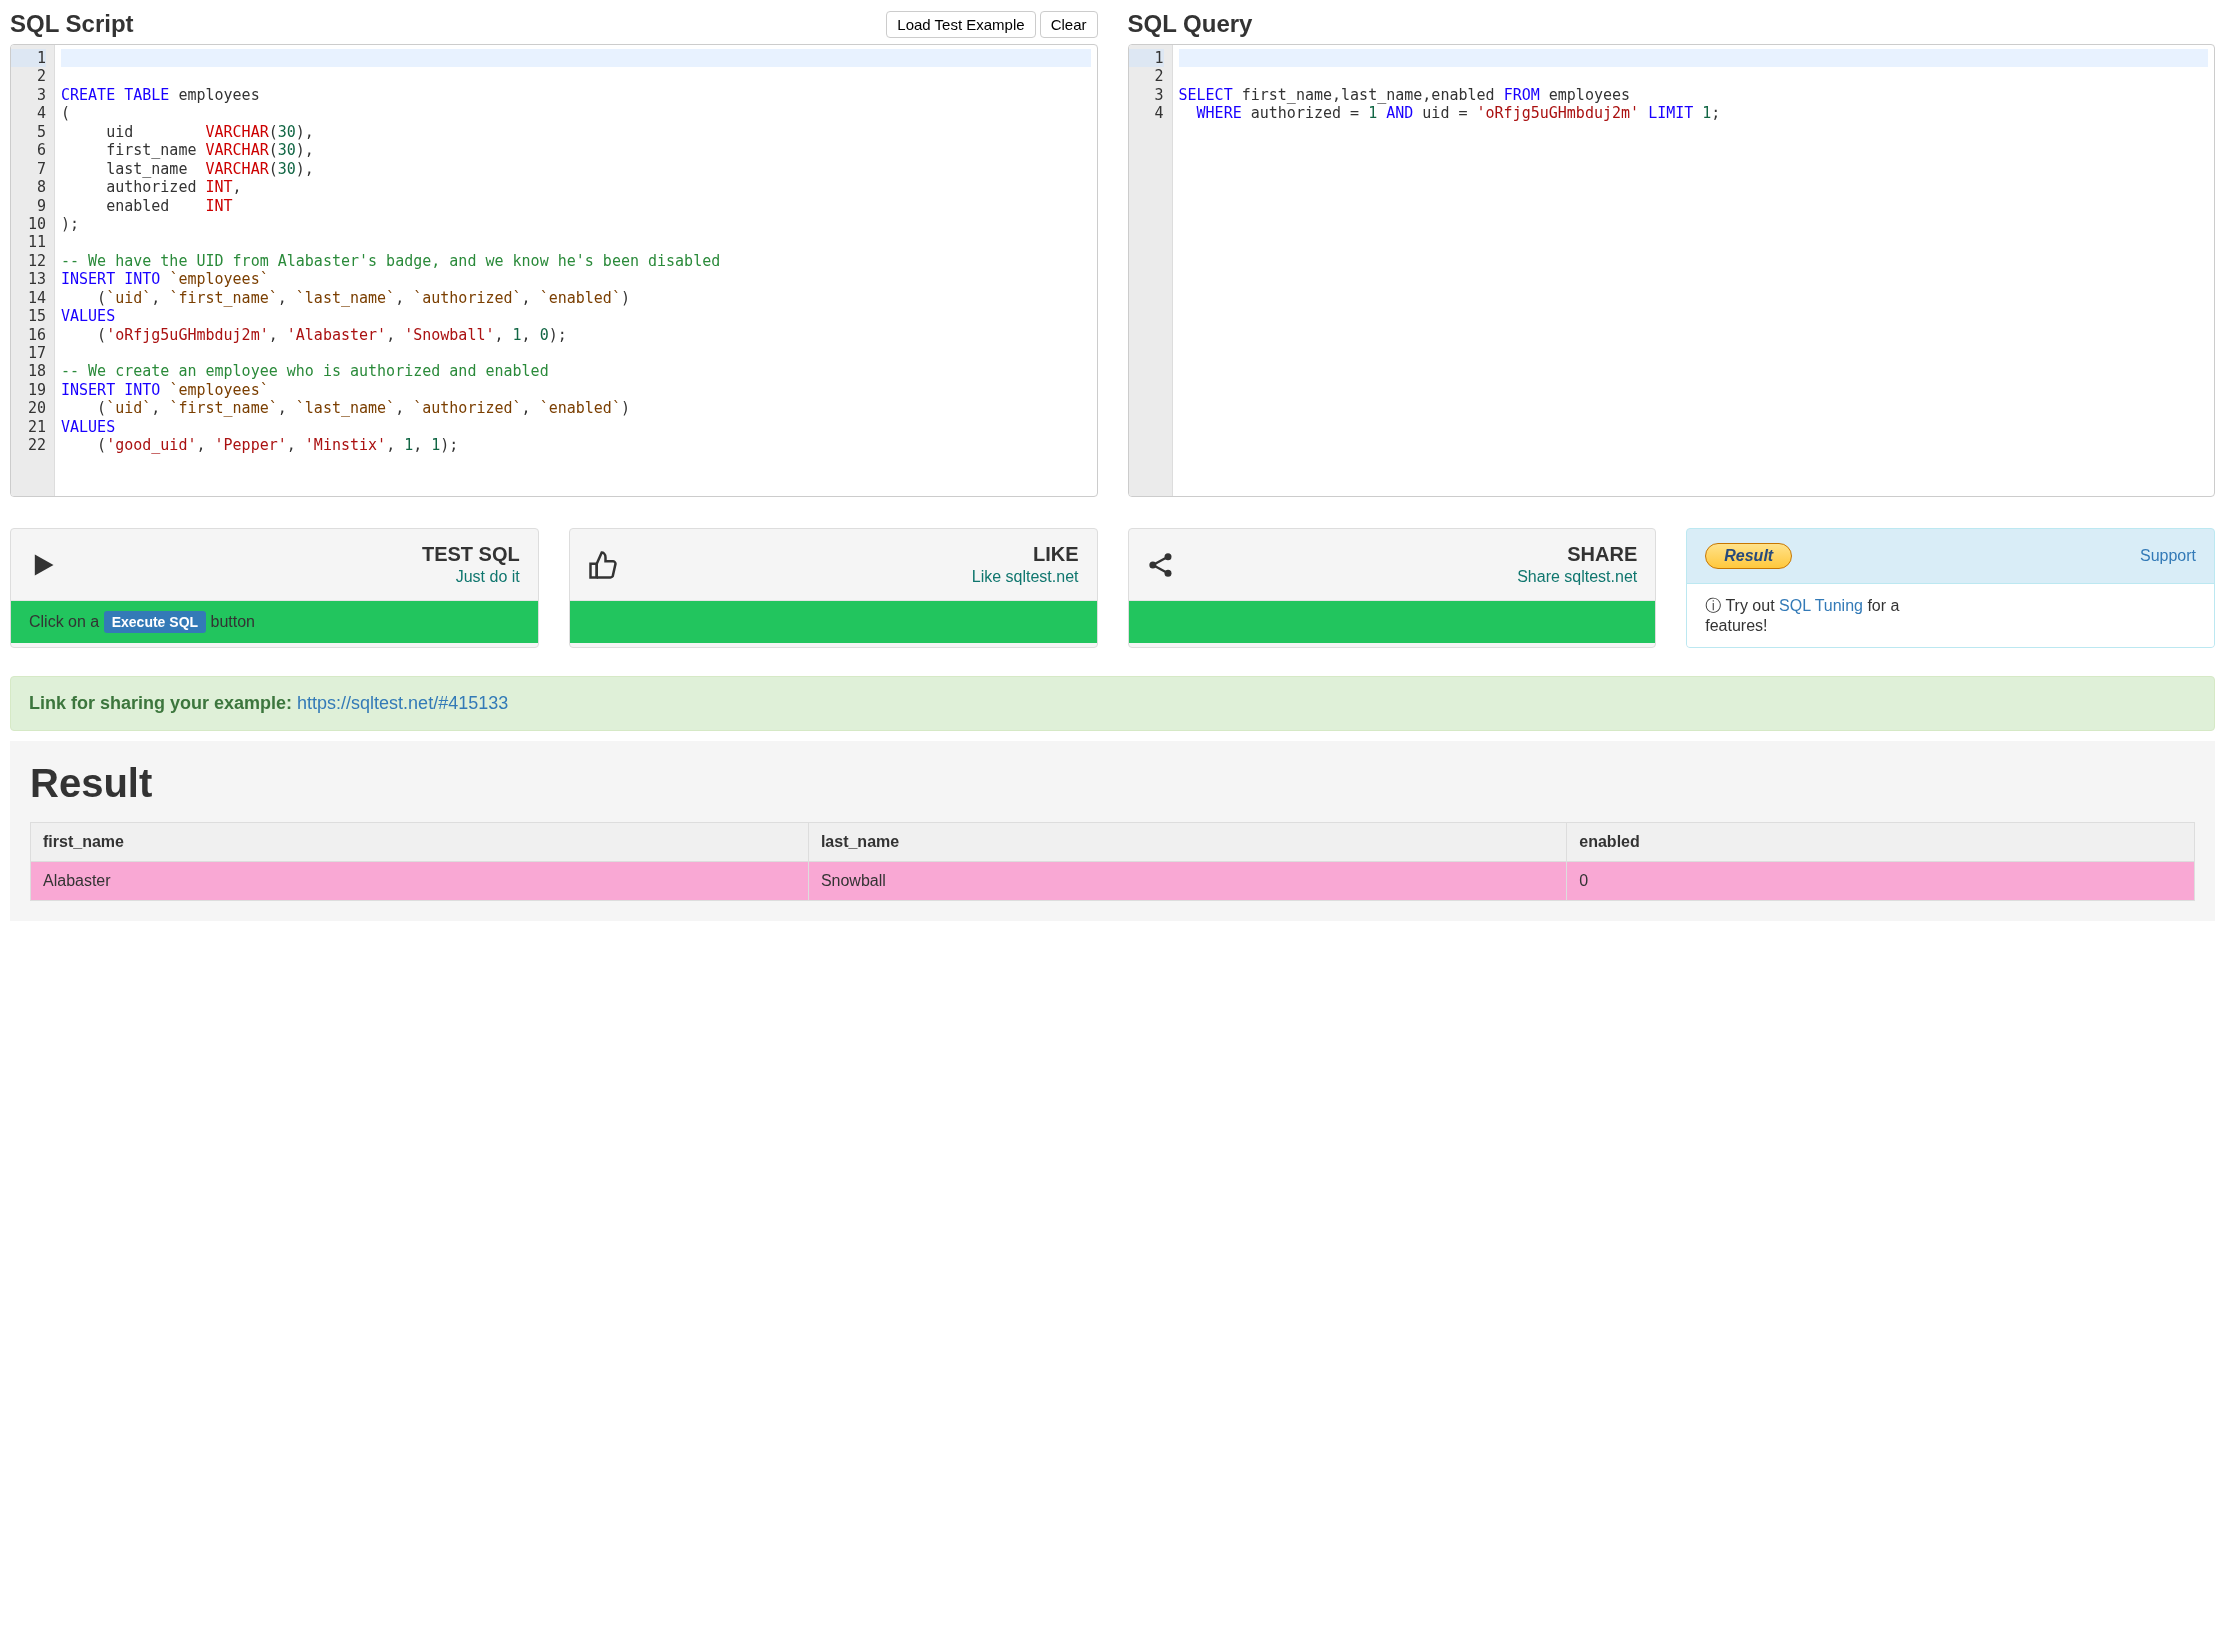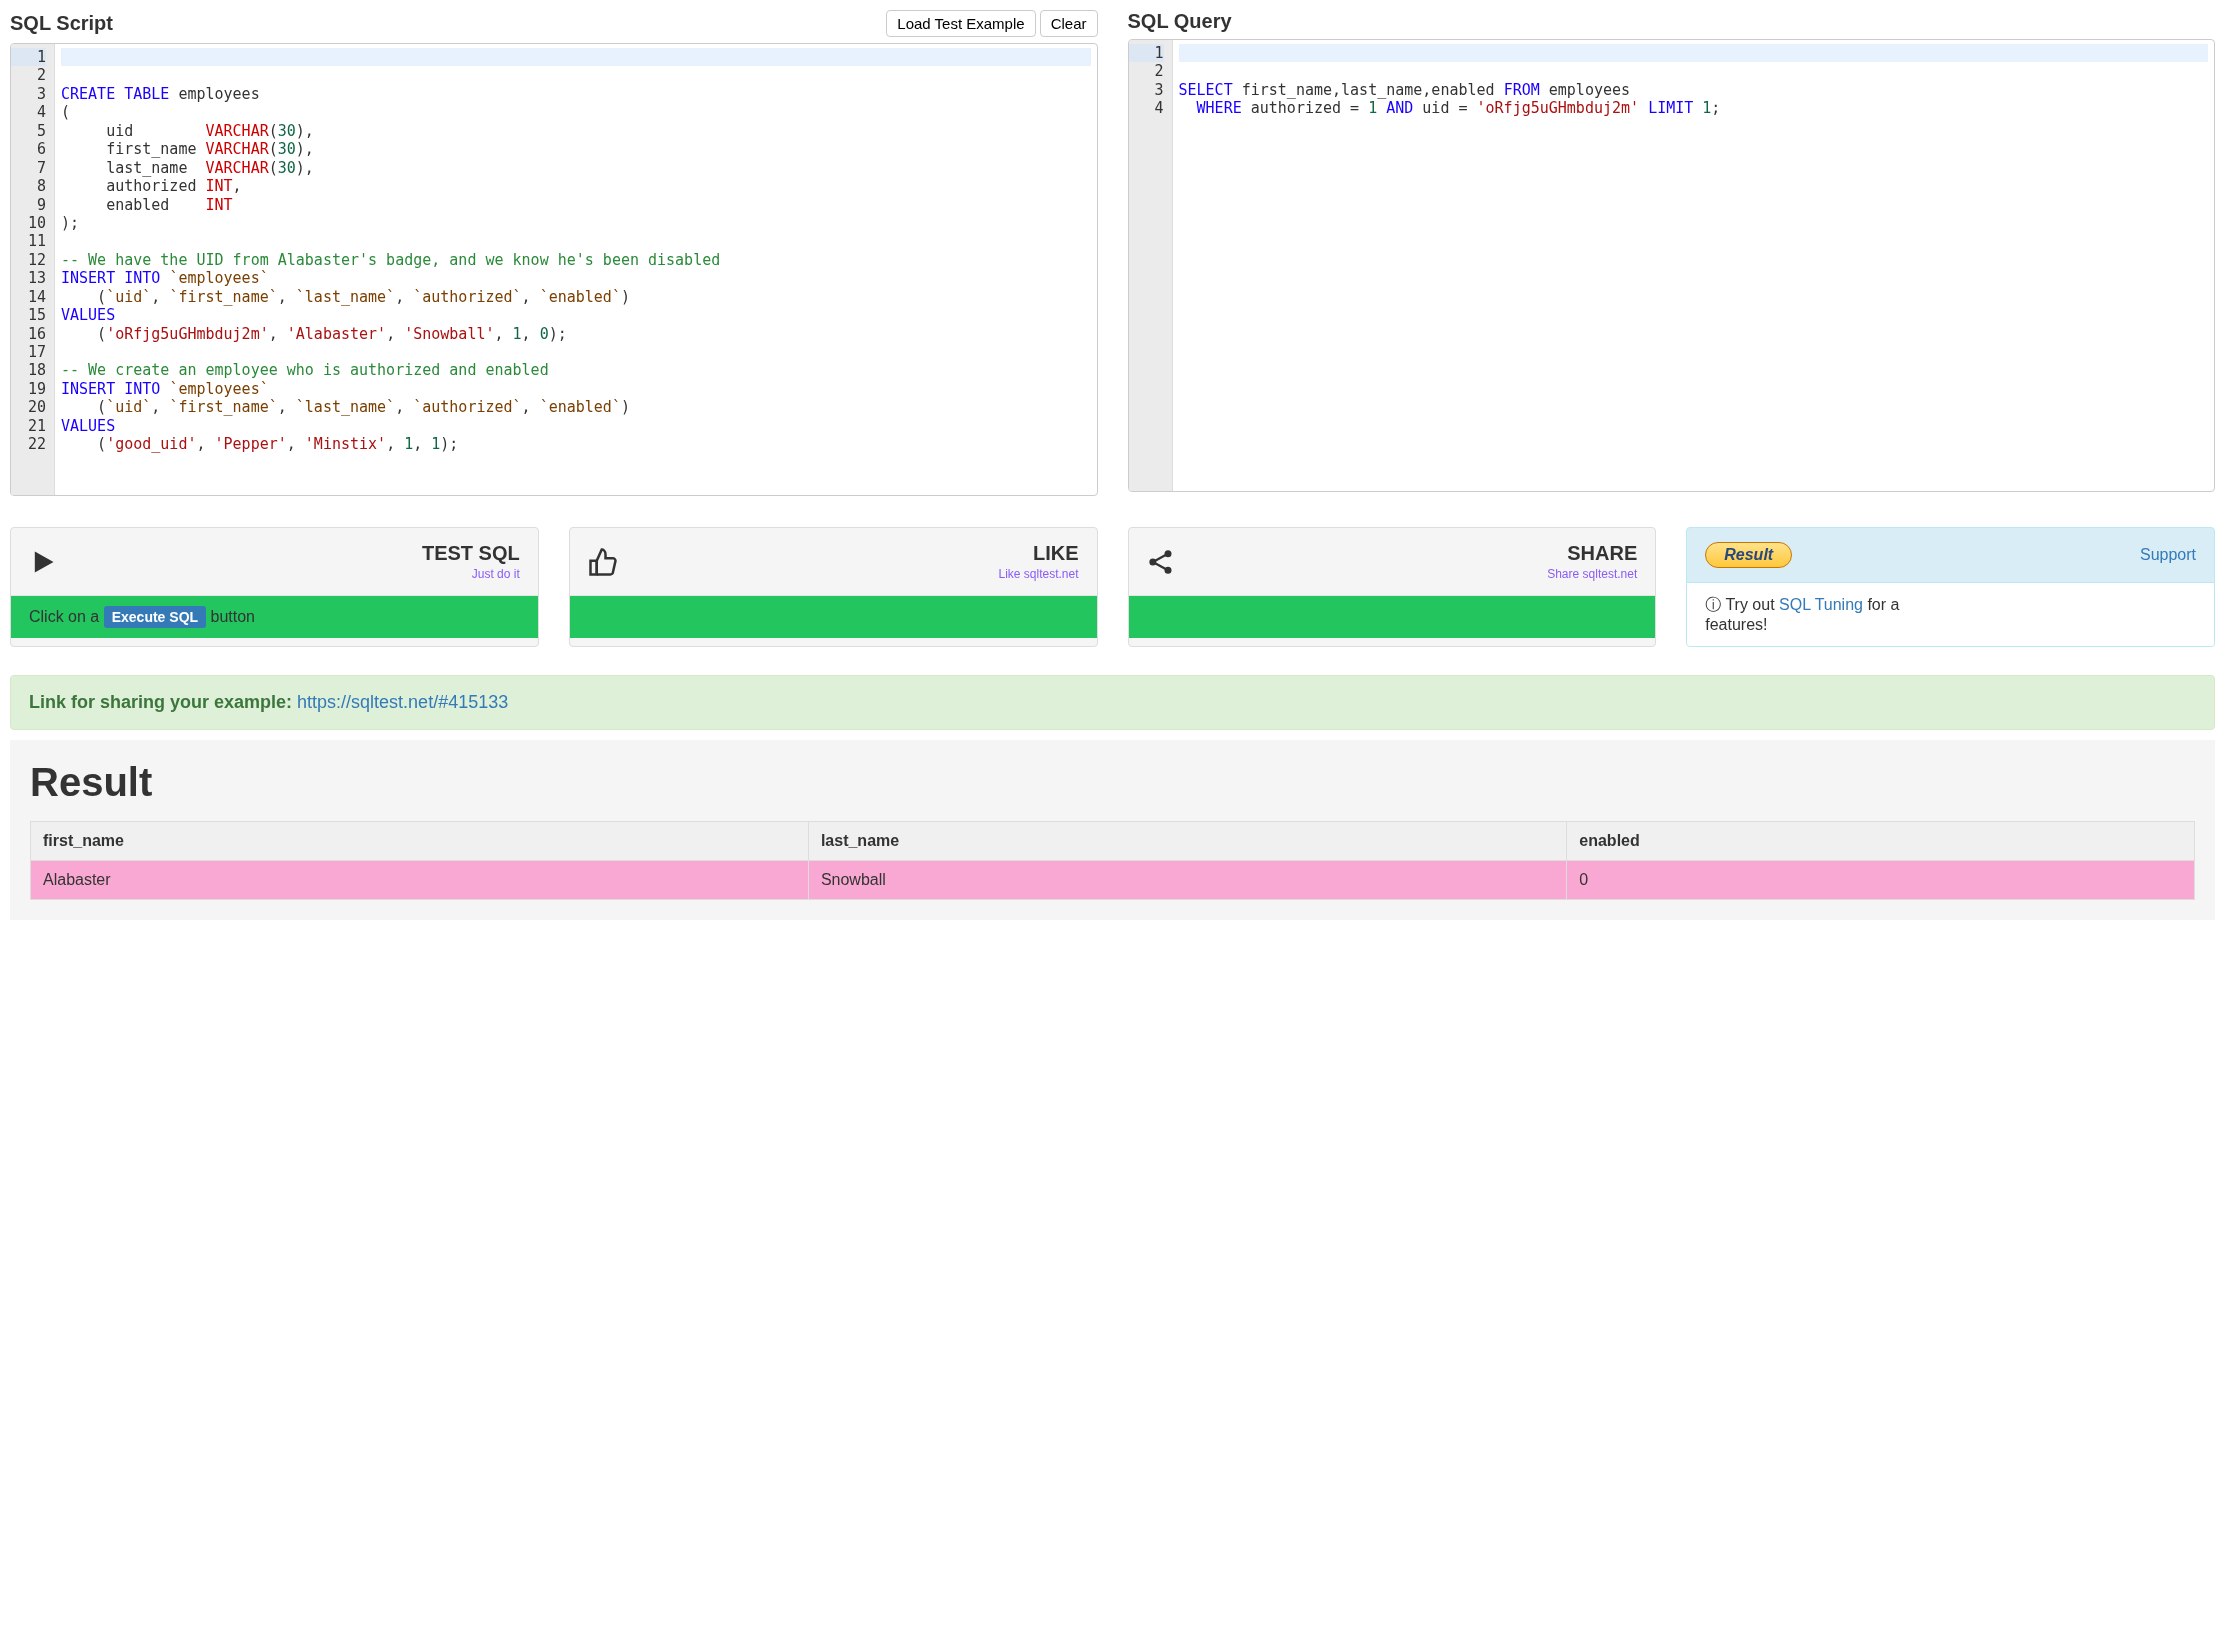--- a/index.html
+++ b/index.html
@@ -1,42 +1,42 @@
 <!DOCTYPE html>
 <html><head>
 <meta charset="utf-8">
 <style>
 * { box-sizing: border-box; margin: 0; padding: 0; }
 body { font-family: -apple-system, "Helvetica Neue", Arial, sans-serif; background: #fff; color: #333; }
 .container { padding: 10px; }
 .top-row { display: flex; gap: 30px; }
 .panel { flex: 1; min-width: 0; }
 .panel-header { display: flex; justify-content: space-between; align-items: center; margin-bottom: 6px; }
-.panel-title { font-weight: bold; font-size: 20px; }
+.panel-title { font-weight: bold; font-size: 24px; }
 .header-buttons { display: flex; gap: 4px; }
 .hbtn { border: 1px solid #ccc; background: #fff; border-radius: 4px; padding: 4px 10px; font-size: 15px; cursor: pointer; }
 .editor { border: 1px solid #ccc; border-radius: 4px; display: flex; height: 453px; overflow: hidden; }
 .gutter { background: #ebebeb; border-right: 1px solid #ddd; text-align: right; padding: 4px 8px 4px 0; font-family: Menlo, Consolas, monospace; font-size: 15px; color: #333; user-select: none; min-width: 44px; }
 .gutter div { line-height: 1.23; }
 .code { flex: 1; padding: 4px 6px; font-family: Menlo, Consolas, monospace; font-size: 15px; white-space: pre; overflow: auto; line-height: 1.23; }
 .activeline { background: #e8f2ff; display: block; width: 100%; }
 .kw { color: #1900ff; }
 .type { color: #c00; }
 .num { color: #164; }
 .str { color: #a11; }
 .com { color: #2a8a3a; }
 .q { color: #7a3e00; }
 .op { color: #333; }
 .cards { display: flex; gap: 30px; margin-top: 31px; }
 .card { flex: 1; border: 1px solid #ddd; border-radius: 4px; background: #f5f5f5; overflow: hidden; }
 .card-top { display: flex; justify-content: space-between; align-items: center; padding: 14px 18px; border-bottom: 1px solid #e5e5e5; }
 .card-icon { font-size: 28px; color: #333; }
 .card-right { text-align: right; }
 .card-title { font-weight: bold; font-size: 20px; }
-.card-sub { font-size: 12px; color: #8b5cf6; margin-top: 2px; }
+.card-sub { font-size: 16px; color: #0f766e; margin-top: 2px; }
 .card-foot { padding: 12px 18px; background: #22c55e; font-size: 16px; }
 .badge { background: #337ab7; color: #fff; padding: 3px 8px; border-radius: 3px; font-size: 14px; font-weight: bold; }
 .donate-card { background: #d9edf7; border-color: #bce8f1; }
 .donate-img { display: inline-block; background: linear-gradient(#ffe28a, #ffc83d); border: 1px solid #c77600; border-radius: 14px; padding: 3px 18px; font-weight: bold; color: #284a7b; font-style: italic; }
 .link { color: #337ab7; cursor: pointer; }
 .alert-success { background: #dff0d8; border: 1px solid #d6e9c6; border-radius: 4px; padding: 16px 18px; margin-top: 28px; color: #3c763d; font-size: 18px; }
 .result-section { background: #f5f5f5; padding: 20px; margin-top: 10px; }
 .result-title { font-size: 40px; font-weight: bold; margin-bottom: 16px; }
 table.result { width: 100%; border-collapse: collapse; background: #fff; }
 table.result th, table.result td { border: 1px solid #ddd; padding: 10px 12px; text-align: left; font-size: 16px; }

